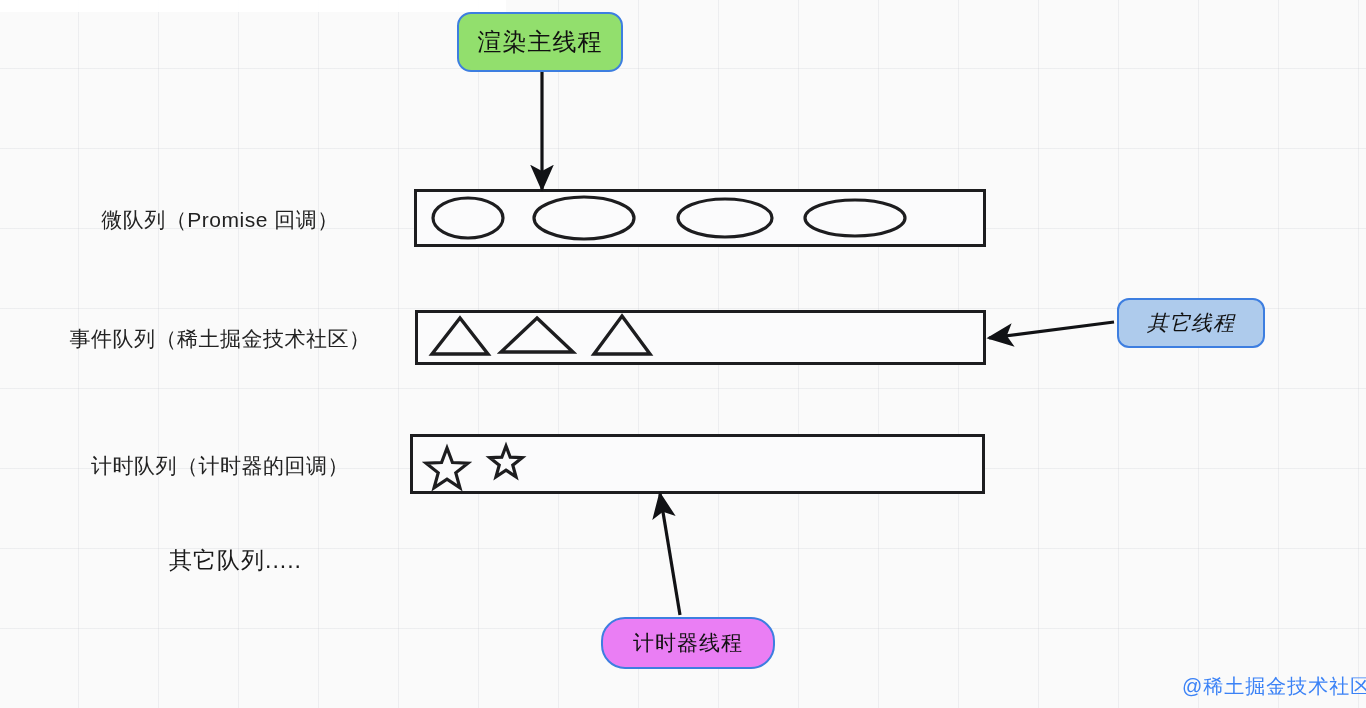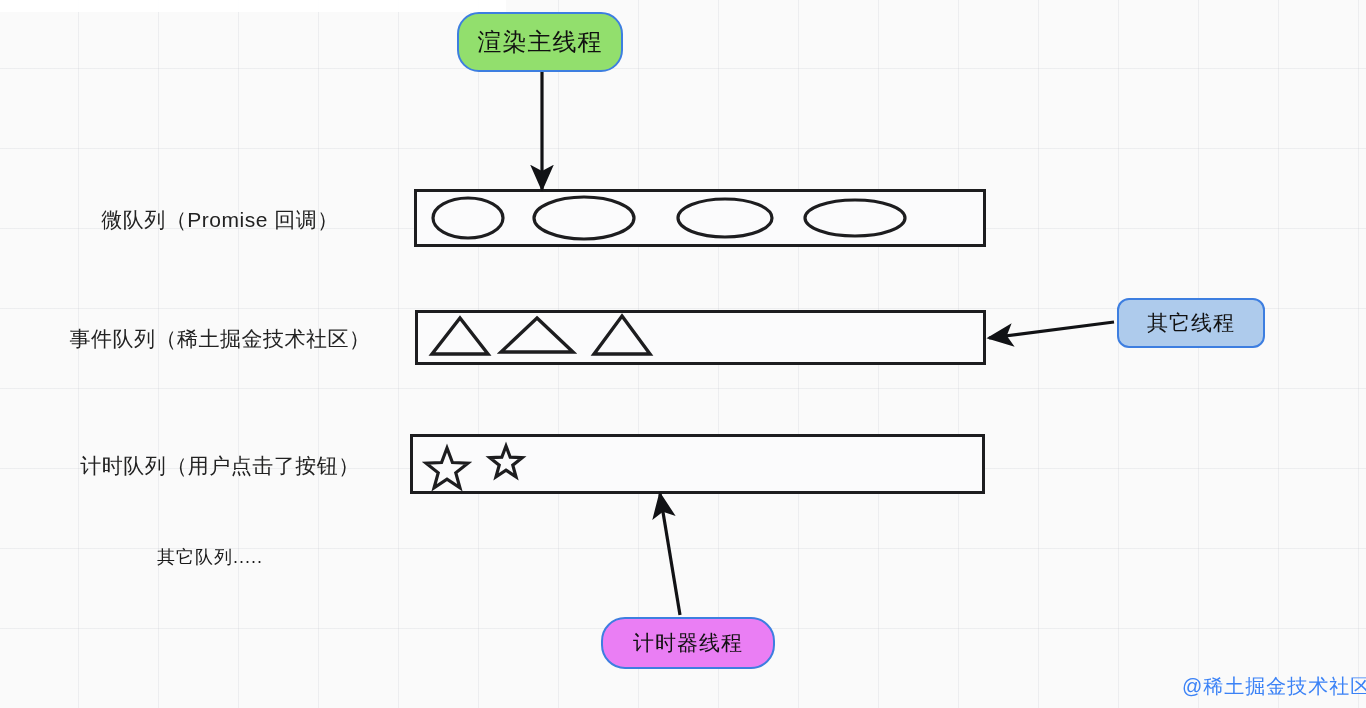--- a/index.html
+++ b/index.html
@@ -21,56 +21,57 @@
   }
   #topfade{
     position:absolute;left:0;top:0;width:506px;height:12px;
     background:#ffffff;opacity:.95;
   }
   .node{
     position:absolute;
     box-sizing:border-box;
     display:flex;align-items:center;justify-content:center;
     border:2px solid #3d7ee0;
-    border-radius:22px;
+    border-radius:14px;
     color:#111;
     letter-spacing:1px;
     white-space:nowrap;
   }
   #node-render{
     left:457px;top:12px;width:166px;height:60px;
     background:#92df6d;
     font-size:24px;
   }
   #node-other{
     left:1117px;top:298px;width:148px;height:50px;
     background:#aecbec;
     font-size:21px;
     border-radius:12px;
+    font-style:italic;
   }
   #node-timer{
     left:601px;top:617px;width:174px;height:52px;
     background:#ea7ef4;
     font-size:21px;
     border-radius:24px;
   }
   .queue-label{
     position:absolute;
     color:#222;
     font-size:21px;
     letter-spacing:.5px;
     white-space:nowrap;
     text-align:center;
   }
   #label-micro{left:60px;top:206px;width:320px;}
   #label-event{left:60px;top:325px;width:320px;}
   #label-timer{left:60px;top:452px;width:320px;}
   #label-other-queue{
-    position:absolute;left:157px;top:545px;
-    font-size:18px;color:#1a1a1a;letter-spacing:1px;white-space:nowrap;text-align:center;
+    position:absolute;left:169px;top:545px;
+    font-size:23px;color:#1a1a1a;letter-spacing:1px;white-space:nowrap;text-align:center;
   }
   .queue-box{
     position:absolute;
     box-sizing:border-box;
     border:3px solid #1d1d1f;
     background:#fbfbfc;
   }
   #box-micro{left:414px;top:189px;width:572px;height:58px;}
   #box-event{left:415px;top:310px;width:571px;height:55px;}
   #box-timer{left:410px;top:434px;width:575px;height:60px;}
@@ -81,21 +82,21 @@
   }
 </style>
 </head>
 <body>
 
 <div id="canvas"></div>
 <div id="topfade"></div>
 
 <div class="queue-label" id="label-micro">微队列（Promise 回调）</div>
 <div class="queue-label" id="label-event">事件队列（稀土掘金技术社区）</div>
-<div class="queue-label" id="label-timer">计时队列（用户点击了按钮）</div>
+<div class="queue-label" id="label-timer">计时队列（计时器的回调）</div>
 <div id="label-other-queue">其它队列.....</div>
 
 <div class="queue-box" id="box-micro"></div>
 <div class="queue-box" id="box-event"></div>
 <div class="queue-box" id="box-timer"></div>
 
 <svg class="shape-layer" id="shape-layer" viewBox="0 0 1366 708" xmlns="http://www.w3.org/2000/svg">
   <defs>
     <marker id="arrowhead" markerWidth="9" markerHeight="9" refX="7.6" refY="4.0" orient="auto" markerUnits="strokeWidth">
       <path d="M0,0.3 L8.4,4.0 L0,7.7 L2.0,4.0 Z" fill="#111215"></path>

